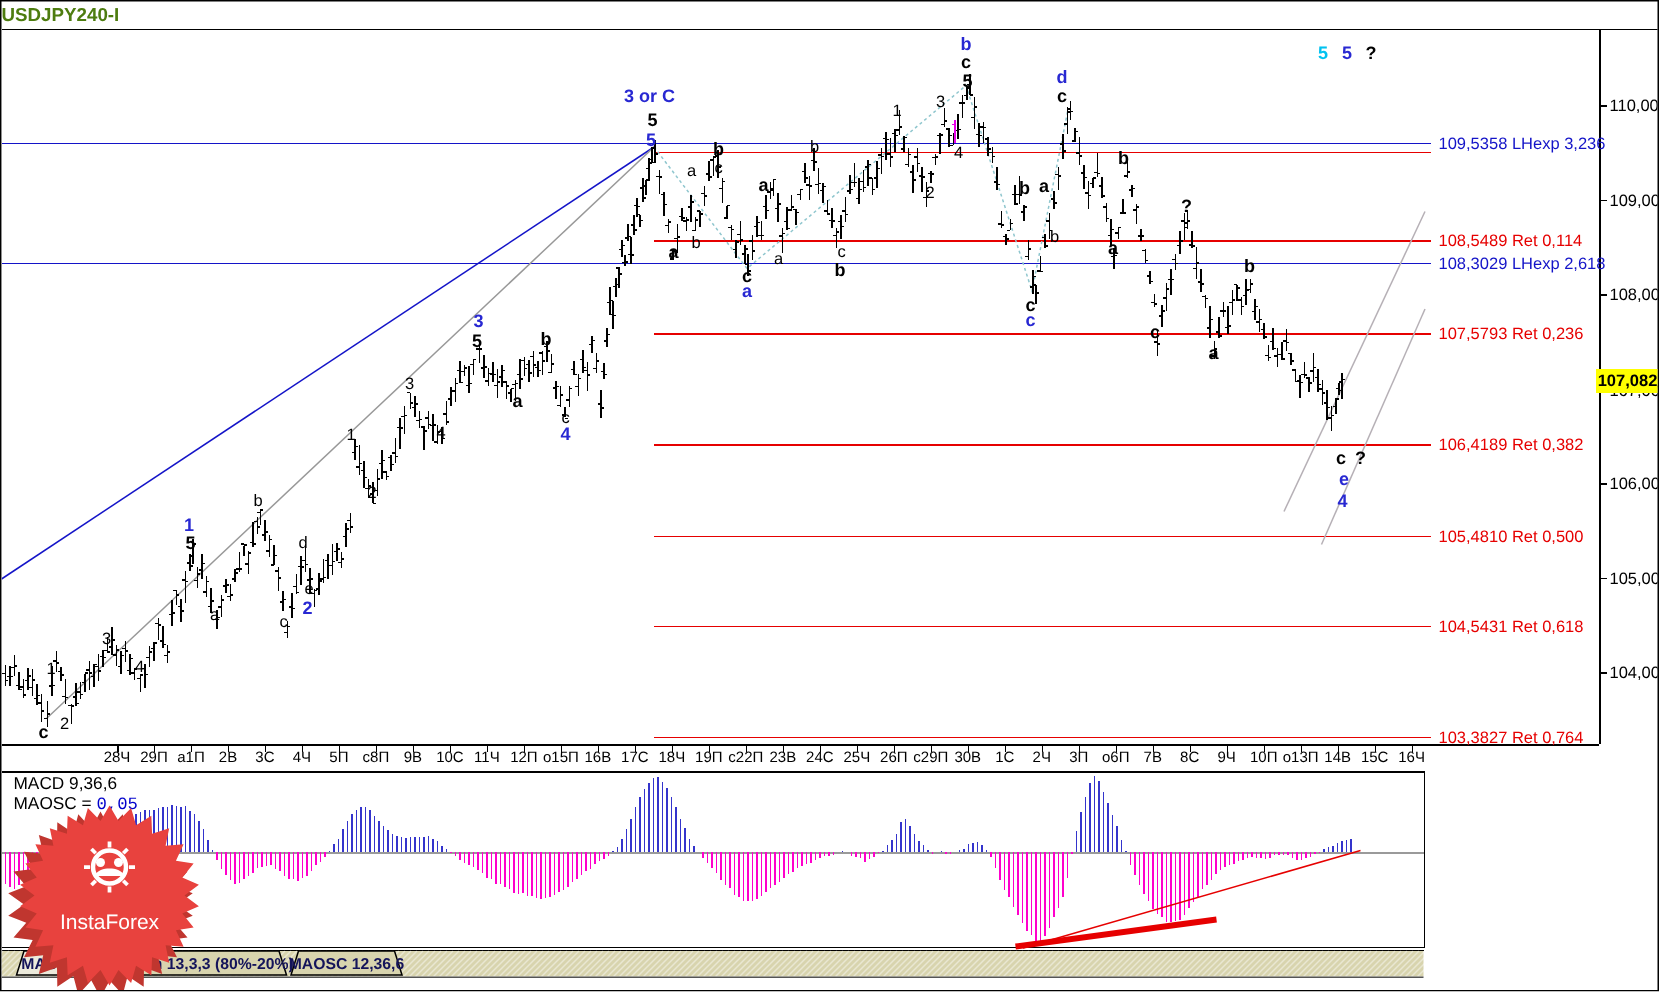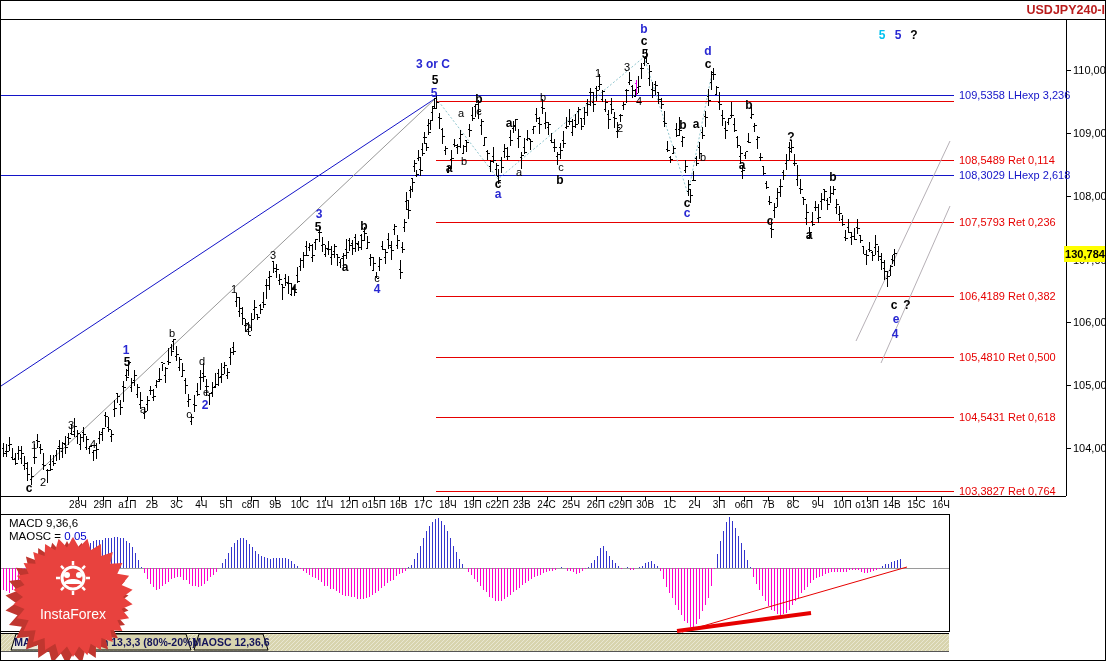--- a/index.html
+++ b/index.html
@@ -1,25 +1,25 @@
 <!DOCTYPE html>
 <html><head>
 <meta charset="utf-8">
 <style>
   html,body{margin:0;padding:0;background:#fff;}
   #root{position:relative;width:1106px;height:661px;background:#fff;border:1px solid #000;box-sizing:border-box;overflow:hidden;font-family:"Liberation Sans",sans-serif;}
-  #titlebar{position:absolute;left:0;top:0;width:100%;height:18px;text-align:right;font:700 12.5px/18px "Liberation Sans",sans-serif;color:#b91c1c;}
+  #titlebar{position:absolute;left:0;top:0;width:100%;height:18px;text-align:left;font:700 12.5px/18px "Liberation Sans",sans-serif;color:#4d7c0f;}
   #cv{position:absolute;left:0;top:0;}
   svg text{font-family:"Liberation Sans",sans-serif;}
   .axis{font-size:11px;fill:#000;}
   .xlab{font-size:10px;fill:#000;}
   .fib{font-size:11px;}
   #pricetag{position:absolute;left:1063px;top:245px;width:42px;height:16px;background:#ffff00;color:#000;font:700 11px/16px "Liberation Sans",sans-serif;text-align:center;letter-spacing:0;}
   #macdlabels{position:absolute;left:8px;top:516px;font:400 11.5px/13px "Liberation Sans",sans-serif;color:#000;white-space:nowrap;}
-  #macdlabels .v{color:#0000cc;}
+  #macdlabels .v{color:#0000cc;font-family:Liberation Mono, monospace;}
   #logo{position:absolute;left:0px;top:531px;pointer-events:none;}
   #logo text{font:400 14px "Liberation Sans",sans-serif;fill:#fff;}
 </style>
 </head>
 <body>
 
 <div id="root">
   <svg id="cv" width="1106" height="661">
       <rect x="0" y="18" width="1065" height="477" fill="#fff"></rect>
       <g stroke="#000" stroke-width="1" shape-rendering="crispEdges">
@@ -234,21 +234,21 @@
       </g>
       <g>
         <path d="M198 633 L193 649 L267 649 L262 633 Z" fill="#d8d4ae" stroke="#000" stroke-width="1"></path>
         <text x="230" y="645" text-anchor="middle" font-size="10.5" font-weight="700" fill="#14145a">MAOSC 12,36,6</text>
       </g>
     </svg>
   <div id="titlebar">
     <span>USDJPY240-I</span>
   </div>
   <div id="pricetag">
-    <span>130,784</span>
+    <span>107,082</span>
   </div>
   <div id="macdlabels">
     <div><span>MACD 9,36,6</span></div>
     <div><span>MAOSC =</span>
       <span class="v">0,05</span></div>
   </div>
   <svg id="logo" width="150" height="130">
     <g id="logo-g">
         <path d="M66.0 9.0L72.1 20.4L80.8 10.8L84.1 23.3L94.8 16.1L95.0 29.0L107.1 24.6L104.2 37.2L117.0 35.8L111.2 47.3L124.0 49.0L115.5 58.8L127.5 63.5L117.0 71.0L127.5 78.5L115.5 83.2L124.0 93.0L111.2 94.7L117.0 106.2L104.2 104.8L107.1 117.4L95.0 113.0L94.8 125.9L84.1 118.7L80.8 131.2L72.1 121.6L66.0 133.0L59.9 121.6L51.2 131.2L47.9 118.7L37.2 125.9L37.0 113.0L24.9 117.4L27.8 104.8L15.0 106.2L20.8 94.7L8.0 93.0L16.5 83.2L4.5 78.5L15.0 71.0L4.5 63.5L16.5 58.8L8.0 49.0L20.8 47.3L15.0 35.8L27.8 37.2L24.9 24.6L37.0 29.0L37.2 16.1L47.9 23.3L51.2 10.8L59.9 20.4Z" fill="#c0362f"></path>
         <path d="M72.0 5.0L78.0 15.4L86.4 6.7L89.7 18.2L99.9 11.9L100.4 23.9L111.8 20.1L109.4 31.8L121.4 30.9L116.3 41.8L128.1 43.7L120.5 53.0L131.6 57.8L122.0 65.0L131.6 72.2L120.5 77.0L128.1 86.3L116.3 88.2L121.4 99.1L109.4 98.2L111.8 109.9L100.4 106.1L99.9 118.1L89.7 111.8L86.4 123.3L78.0 114.6L72.0 125.0L66.0 114.6L57.6 123.3L54.3 111.8L44.1 118.1L43.6 106.1L32.2 109.9L34.6 98.2L22.6 99.1L27.7 88.2L15.9 86.3L23.5 77.0L12.4 72.2L22.0 65.0L12.4 57.8L23.5 53.0L15.9 43.7L27.7 41.8L22.6 30.9L34.6 31.8L32.2 20.1L43.6 23.9L44.1 11.9L54.3 18.2L57.6 6.7L66.0 15.4Z" fill="#e8423e"></path>

